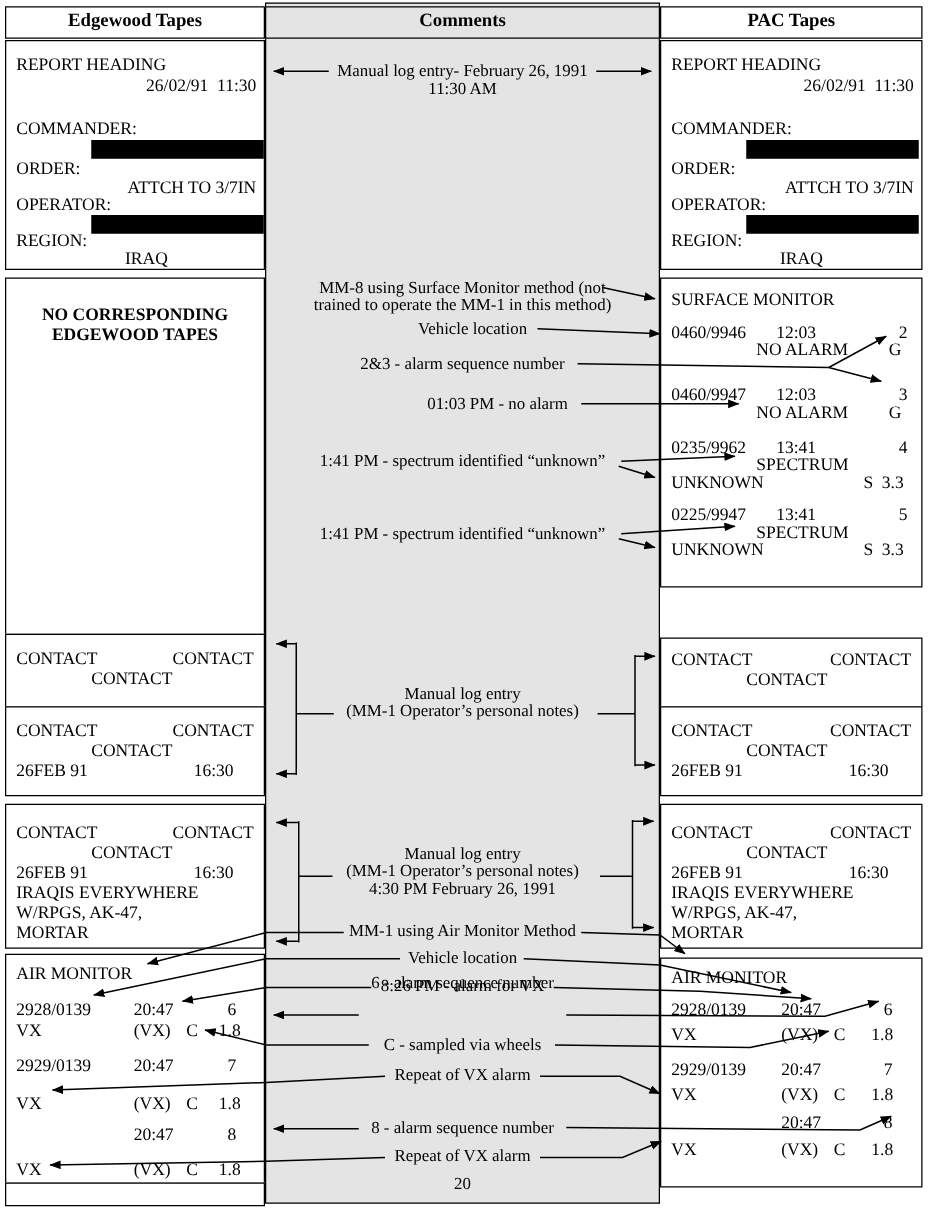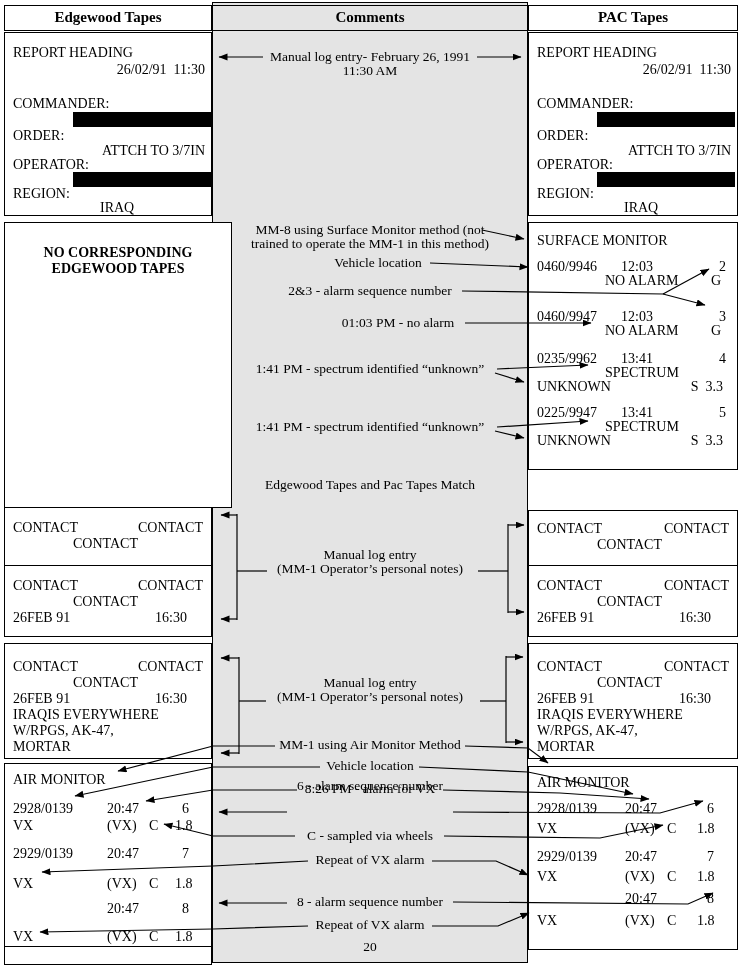--- a/index.html
+++ b/index.html
@@ -54,21 +54,21 @@
     <div class="t" style="left:8px;top:63px">COMMANDER:</div>
     <div class="redact" style="left:68px;top:79px;width:138px;height:15px"></div>
     <div class="t" style="left:8px;top:95px">ORDER:</div>
     <div class="t" style="right:6px;top:110px">ATTCH TO 3/7IN</div>
     <div class="t" style="left:8px;top:124px">OPERATOR:</div>
     <div class="redact" style="left:68px;top:139px;width:138px;height:15px"></div>
     <div class="t" style="left:8px;top:153px">REGION:</div>
     <div class="t" style="left:95px;top:167px">IRAQ</div>
   </div>
 
-  <div class="box" style="left:4px;top:222px;width:228px;height:286px">
+  <div class="box" style="left:4px;top:222px;width:208px;height:286px">
     <div class="t tb" style="left:0;top:22px;width:100%;text-align:center">NO CORRESPONDING</div>
     <div class="t tb" style="left:0;top:38px;width:100%;text-align:center">EDGEWOOD TAPES</div>
   </div>
 
   <div class="box" style="left:4px;top:506.5px;width:208px;height:59.5px">
     <div class="t" style="left:8px;top:12px">CONTACT</div>
     <div class="t" style="left:133px;top:12px">CONTACT</div>
     <div class="t" style="left:68px;top:28px">CONTACT</div>
   </div>
 
@@ -207,25 +207,25 @@
 
   <div class="c" style="top:50px">Manual log entry- February 26, 1991</div>
   <div class="c" style="top:64px">11:30 AM</div>
   <div class="c" style="top:223px">MM-8 using Surface Monitor method (not</div>
   <div class="c" style="top:237px">trained to operate the MM-1 in this method)</div>
   <div class="c" style="top:256px;left:220px">Vehicle location</div>
   <div class="c" style="top:284px">2&amp;3 - alarm sequence number</div>
   <div class="c" style="top:316px;left:240px">01:03 PM - no alarm</div>
   <div class="c" style="top:362px">1:41 PM - spectrum identified “unknown”</div>
   <div class="c" style="top:420px">1:41 PM - spectrum identified “unknown”</div>
-  <div class="c" style="top:478px">Edgewood Tapes and Pac Tapes Match</div>
   <div class="c" style="top:548px">Manual log entry</div>
   <div class="c" style="top:562px">(MM-1 Operator’s personal notes)</div>
   <div class="c" style="top:676px">Manual log entry</div>
   <div class="c" style="top:690px">(MM-1 Operator’s personal notes)</div>
+  <div class="c" style="top:704px">4:30 PM February 26, 1991</div>
   <div class="c" style="top:738px">MM-1 using Air Monitor Method</div>
   <div class="c" style="top:759px">Vehicle location</div>
   <div class="c" style="top:782px">8:26 PM - alarm for VX</div>
   <div class="c" style="top:779px">6 - alarm sequence number</div>
   <div class="c" style="top:829px">C - sampled via wheels</div>
   <div class="c" style="top:853px">Repeat of VX alarm</div>
   <div class="c" style="top:895px">8 - alarm sequence number</div>
   <div class="c" style="top:918px">Repeat of VX alarm</div>
   <div class="c" style="top:940px">20</div>
 

